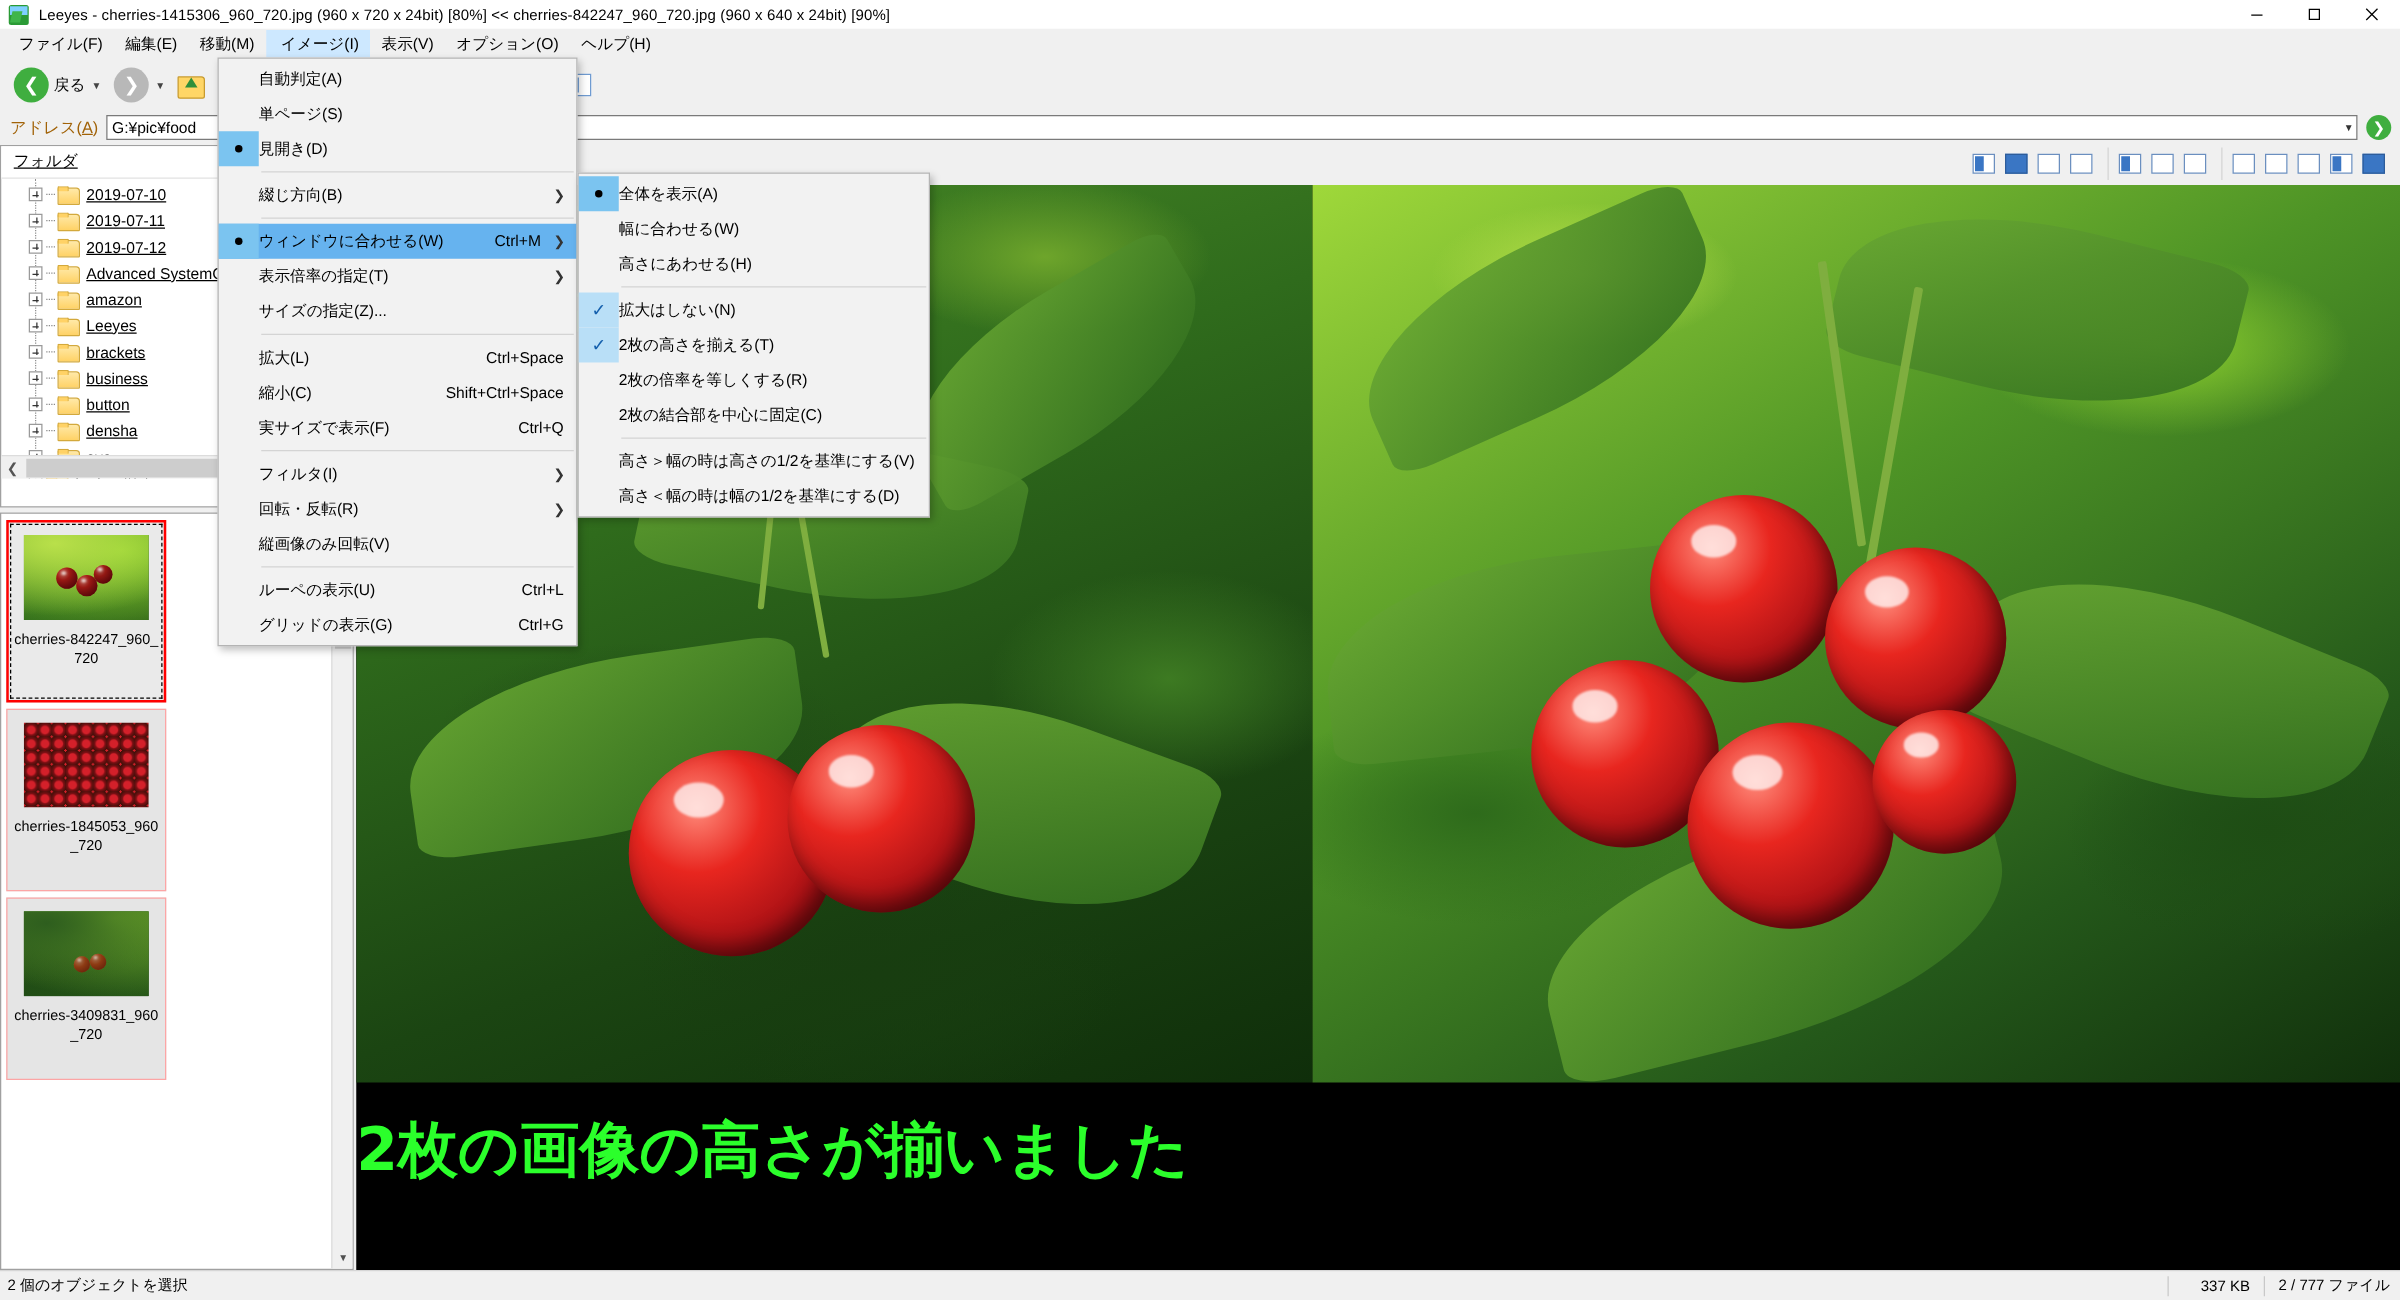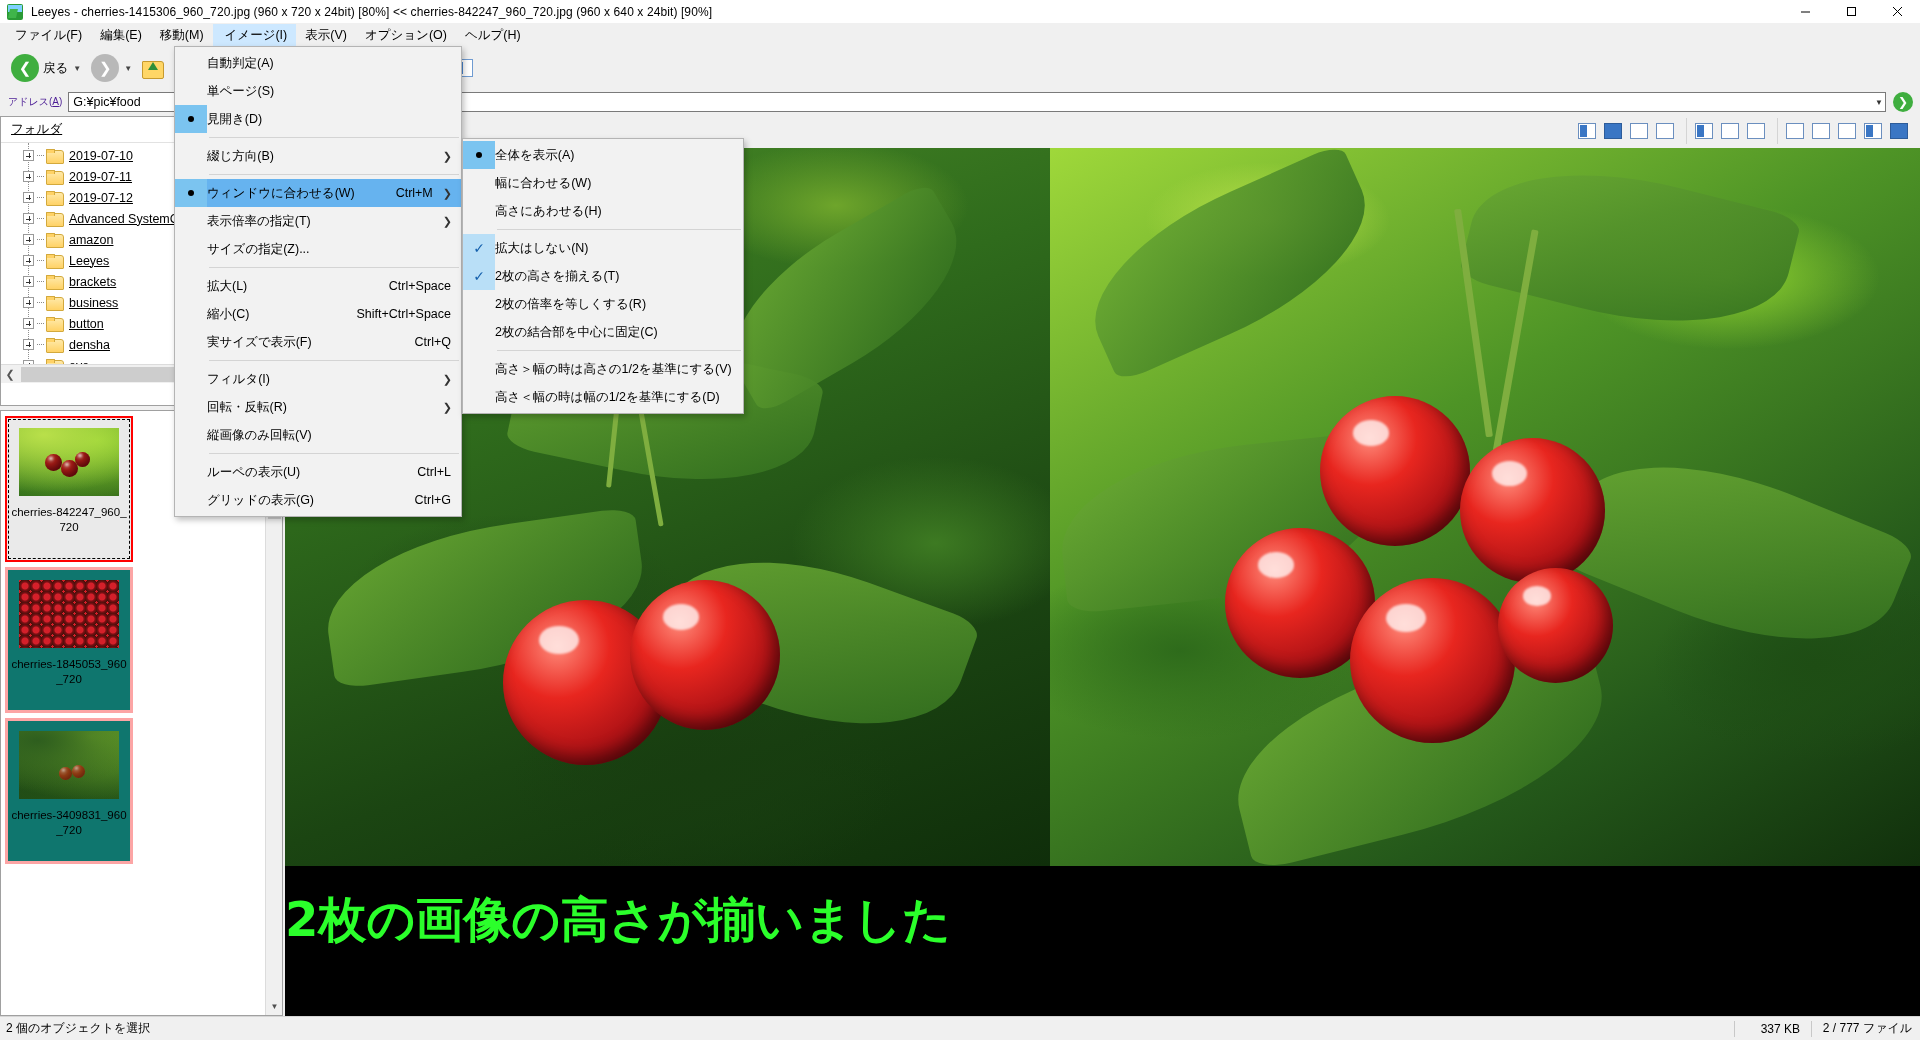--- a/index.html
+++ b/index.html
@@ -98,21 +98,21 @@
   .icon-list { width: 22px; height: 18px; position: relative; background:#fff; border:1px solid #8aa8cb;}
   .icon-list i { position:absolute; left:3px; height:2px; background:#4b7fc4; width:15px;}
   .icon-win { width: 20px; height: 18px; background: #fff; border:1px solid #6f9bd1; position:relative;}
   .icon-win::after{content:"";position:absolute;left:2px;top:2px;width:7px;height:12px;background:#4a86d0;}
 
   
   .addrbar {
     position: absolute; left: 0; top: 90px; width: 1920px; height: 24px;
     display: flex; align-items: center; background: #f0f0f0; padding-left: 8px;
   }
-  .addr-label { font-size: 10px; color: #4c1d95; white-space: nowrap; }
+  .addr-label { font-size: 13px; color: #a16207; white-space: nowrap; }
   .addr-label u { text-decoration: underline; }
   .addr-input {
     margin-left: 6px; flex: 1; height: 20px; background: #fff;
     border: 1px solid #7a7a7a; font-size: 12.5px; color: #000;
     display: flex; align-items: center; padding: 0 4px; position: relative;
   }
   .addr-input .dd {
     position: absolute; right: 2px; top: 50%; transform: translateY(-50%);
     font-size: 8px; color: #333;
   }
@@ -168,21 +168,21 @@
 
   
   .thumb-pane {
     position: absolute; left: 0; top: 410px; width: 283px; height: 606px;
     background: #fff; border: 1px solid #a0a0a0; overflow: hidden;
   }
   .thumb-grid {
     display: flex; flex-wrap: wrap; padding: 5px 4px; gap: 5px 4px; width: 266px;
   }
   .thumb-cell {
-    width: 128px; height: 146px; background: #0f766e; border: 3px solid #fca5a5;
+    width: 128px; height: 146px; background: #e5e5e5; border: 1px solid #fca5a5;
     display: flex; flex-direction: column; align-items: center; padding-top: 10px;
   }
   .thumb-cell.sel-dashed { border: 2px solid #ff0000; background:#eaeaea; position:relative; }
   .thumb-cell.sel-dashed::after {
     content:""; position:absolute; inset:1px; border:1px dashed #000; pointer-events:none;
   }
   .thumb-cell.sel-red { border: 2px solid #ff0000; background:#eaeaea; }
   .thumb-img {
     width: 100px; height: 68px; border: 0; overflow: hidden; position: relative;
   }

